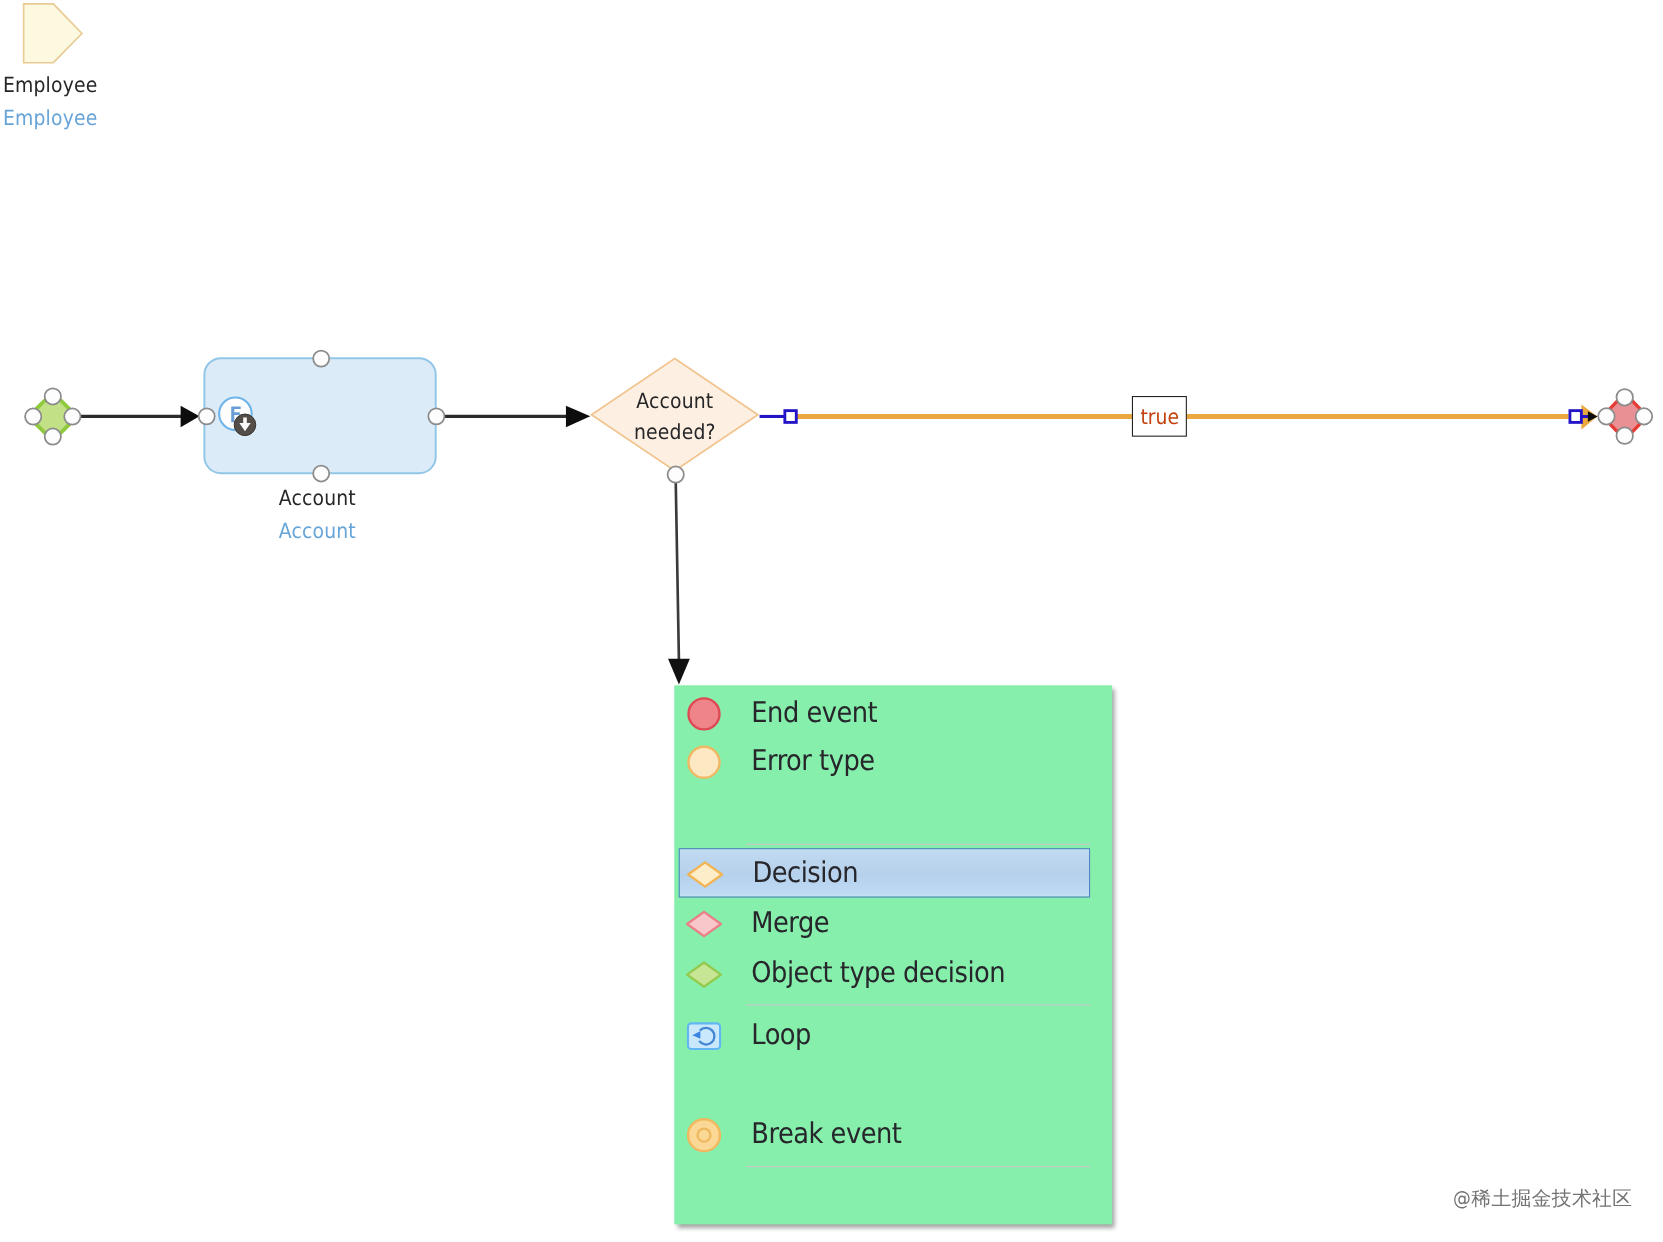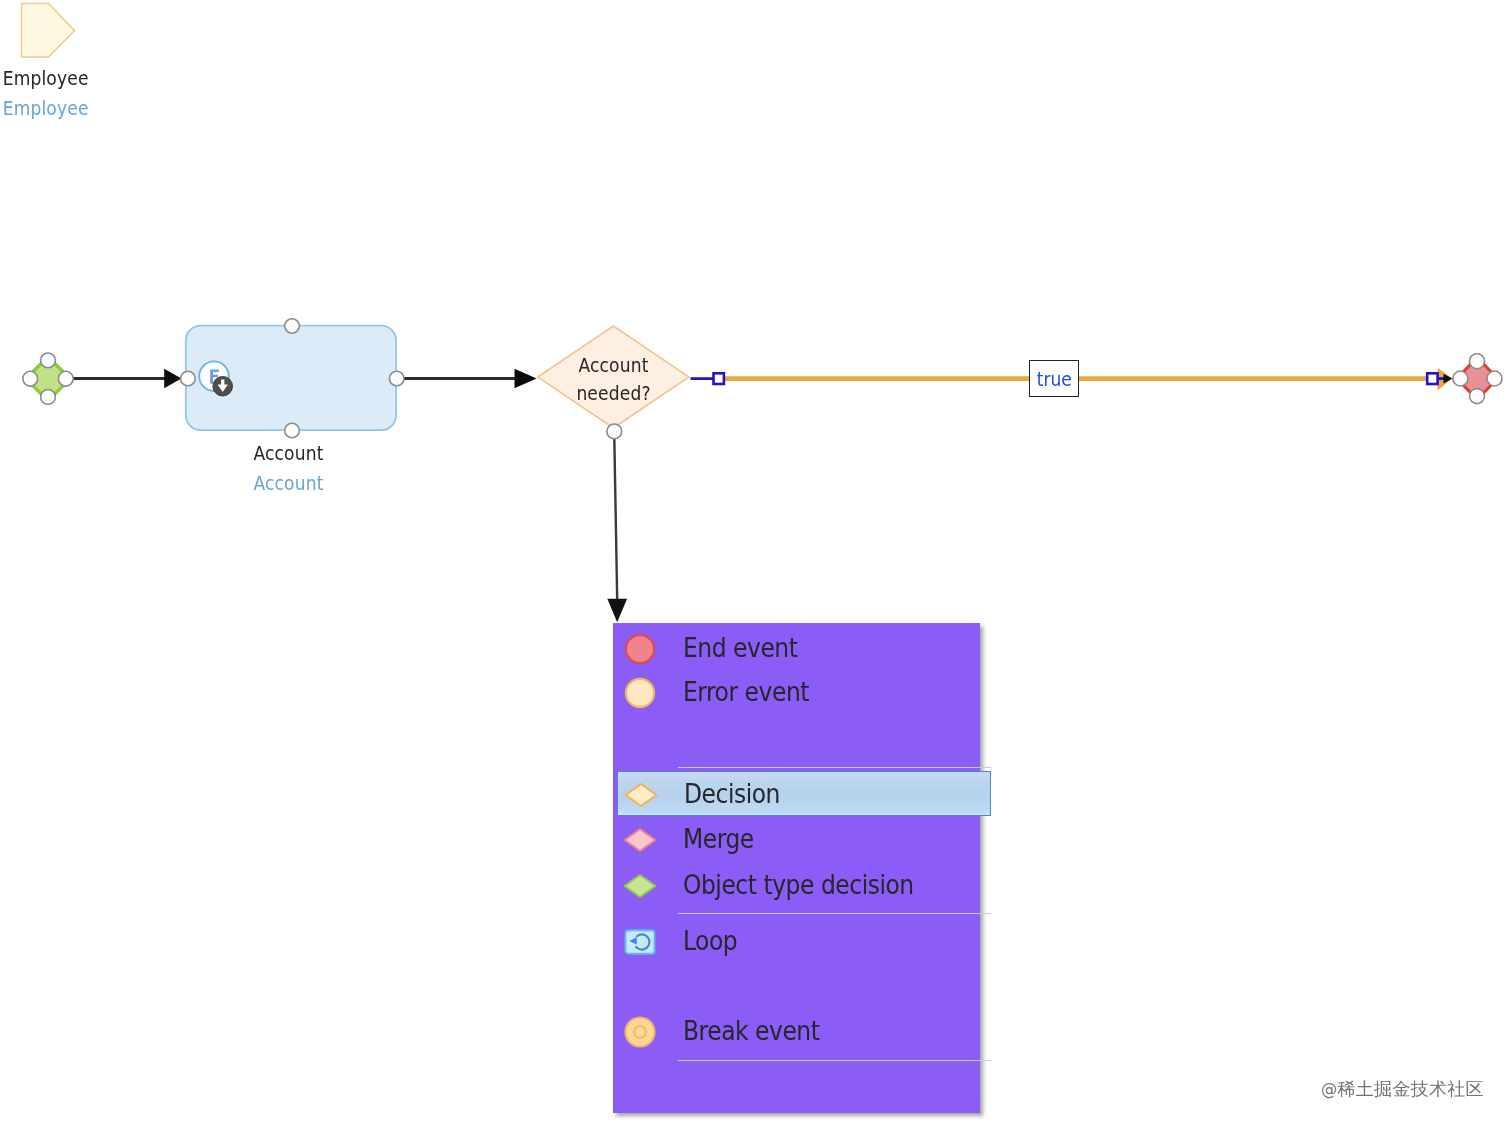--- a/index.html
+++ b/index.html
@@ -24,28 +24,28 @@
     position:absolute; color:#262629; font-size:19px; letter-spacing:0.15px; line-height:26.4px;
     text-align:left; white-space:nowrap;
     font-family:"DejaVu Sans", sans-serif; font-stretch:condensed;
   }
   .dec-text {
     position:absolute; color:#262629; font-size:19px; letter-spacing:0.15px; line-height:28.6px;
     text-align:center; font-family:"DejaVu Sans", sans-serif; font-stretch:condensed;
   }
   .true-box {
     position:absolute; background:#ffffff; border:1.9px solid #232323;
-    color:#1d4ed8; font-size:19px; font-family:"DejaVu Sans", sans-serif; font-stretch:condensed;
+    color:#c2410c; font-size:19px; font-family:"DejaVu Sans", sans-serif; font-stretch:condensed;
     display:flex; align-items:center; justify-content:center; box-sizing:border-box;
   }
 
   
   #ctxmenu {
-    position:absolute; left:613px; top:622.7px; width:367px; height:490px;
-    background:#8b5cf6;
+    position:absolute; left:613px; top:622.7px; width:398px; height:490px;
+    background:#86efac;
     box-shadow: 3px 3px 4px rgba(0,0,0,0.36);
     box-sizing:border-box; padding:0;
   }
   .mi { position:absolute; left:0; width:382px; height:45px; }
   .mi .ic { position:absolute; left:8.7px; top:5px; width:36px; height:36px; display:flex; align-items:center; justify-content:center; }
   .mi .tx { position:absolute; left:70px; top:7px; font-size:26px; letter-spacing:-0.45px;
             color:#26262b; font-family:"DejaVu Sans", sans-serif; font-stretch:condensed; white-space:nowrap; }
   .mi.sel { left:4px; width:374px; height:45px; background:linear-gradient(180deg,#c3dcf2 0%,#bdd6ef 22%,#b6d1ec 55%,#bedaf3 92%,#c9e2f8 100%);
             border:1px solid #5186c0; box-sizing:border-box; }
   .mi.sel .ic { left:5px; }
@@ -150,21 +150,21 @@
       </span>
       <span class="tx">End event</span>
     </div>
 
     <div class="mi" style="top:47.6px">
       <span class="ic">
         <svg width="36" height="36" viewBox="0 0 36 36">
             <circle cx="18" cy="18" r="14.1" fill="#fde8c4" stroke="#f0b862" stroke-width="2.2"></circle>
           </svg>
       </span>
-      <span class="tx">Error event</span>
+      <span class="tx">Error type</span>
     </div>
 
 
     <div class="sep" style="top:144px"></div>
 
     <div class="mi sel" style="top:148.4px">
       <span class="ic">
         <svg width="36" height="36" viewBox="0 0 36 36">
             <polygon points="18,7.0 33.4,18 18,29.0 2.6,18" fill="#fdeec9" stroke="#f2b352" stroke-width="2.1" stroke-linejoin="round"></polygon>
           </svg>

